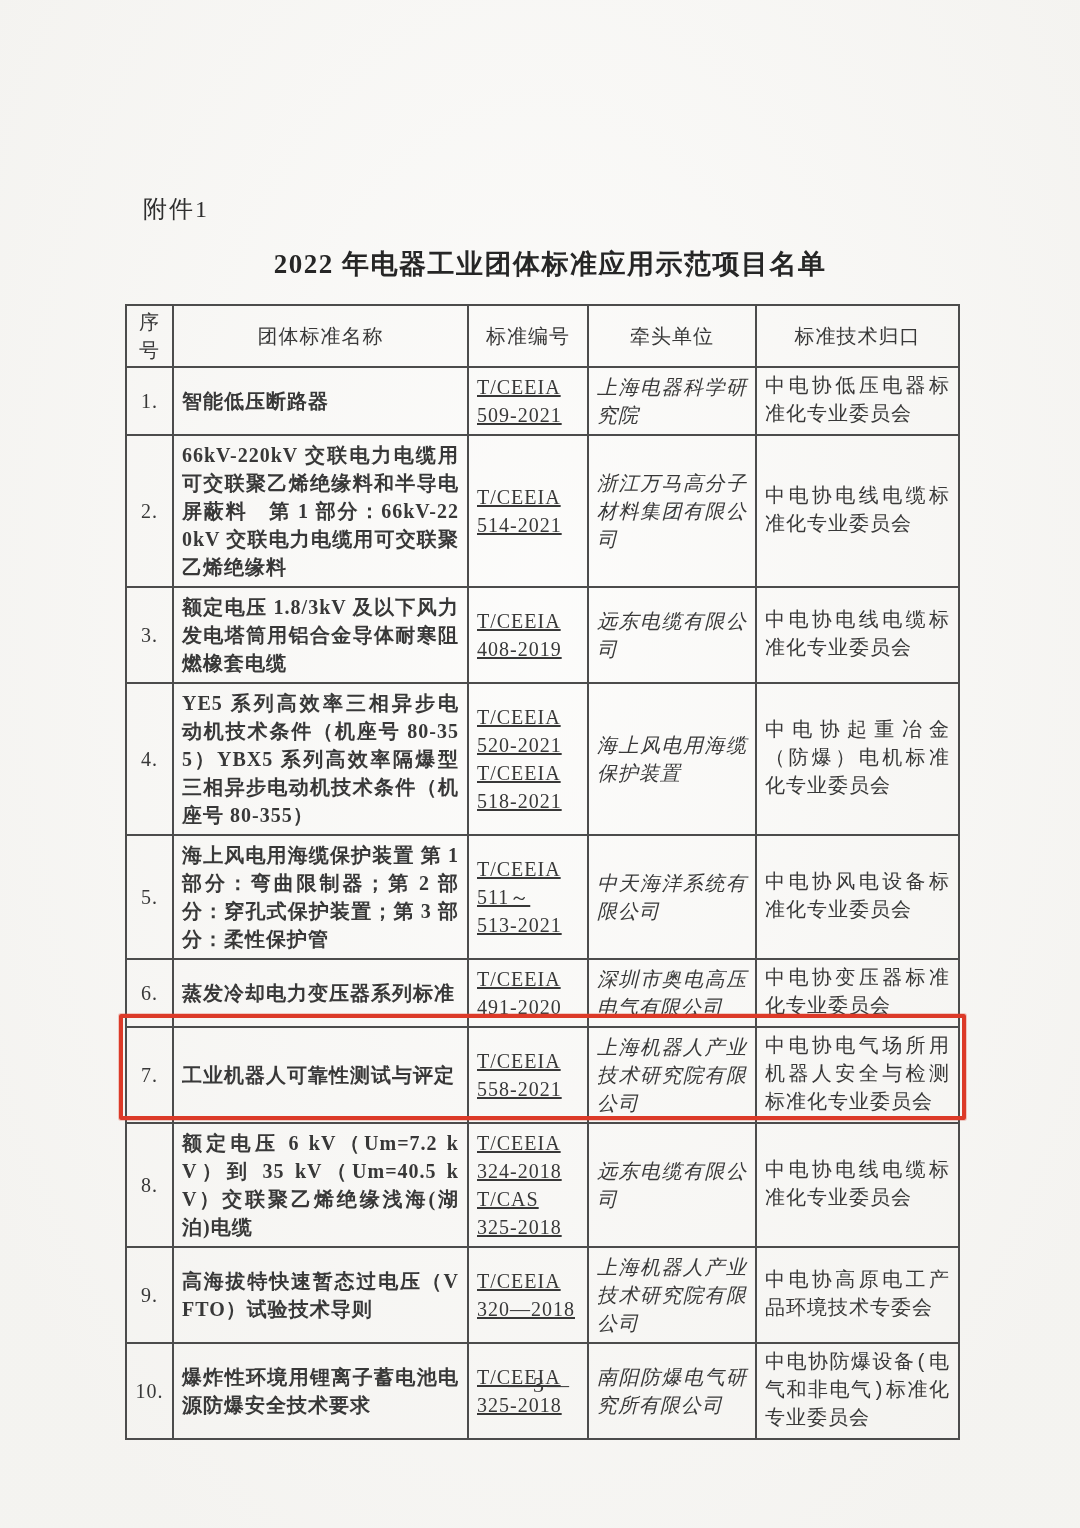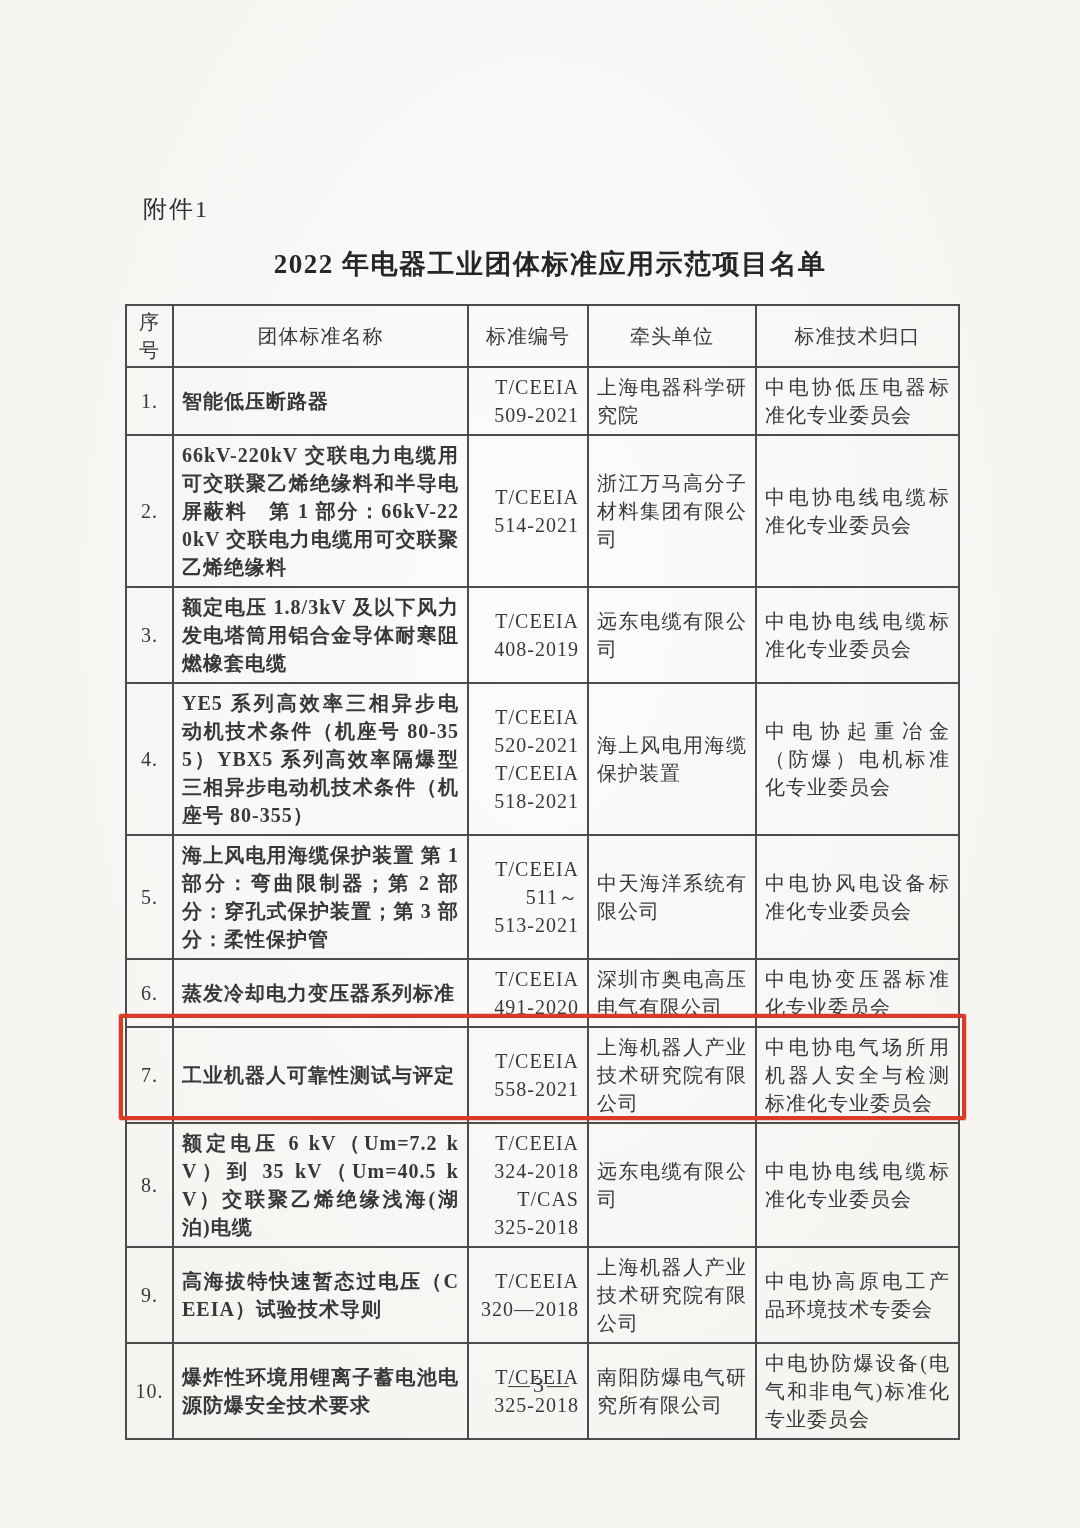--- a/index.html
+++ b/index.html
@@ -60,23 +60,23 @@
     word-break: break-all;
   }
   table.std-table th {
     font-weight: normal;
     text-align: center;
     height: 36px;
     padding: 2px 4px;
   }
   td.c-no   { text-align: center; padding: 4px 2px; }
   td.c-name { text-align: justify; padding: 6px 12px; font-weight: bold; }
-  td.c-std  { text-align: right; white-space: pre-line; padding: 4px 4px; }
-  td.c-lead { text-align: justify; padding: 6px 10px; }
-  td.c-tech { text-align: justify; padding: 6px 10px; }
+  td.c-std  { text-align: left; white-space: pre-line; padding: 4px 4px; text-decoration: underline; }
+  td.c-lead { text-align: justify; padding: 6px 10px; font-style: italic; }
+  td.c-tech { text-align: justify; padding: 6px 10px; font-family: Liberation Mono, monospace; }
 
   tbody tr:nth-child(1)  { height: 58px;  }
   tbody tr:nth-child(2)  { height: 132px; }
   tbody tr:nth-child(3)  { height: 89px;  }
   tbody tr:nth-child(4)  { height: 137px; }
   tbody tr:nth-child(5)  { height: 110px; }
   tbody tr:nth-child(6)  { height: 60px;  }
   tbody tr:nth-child(7)  { height: 82px;  }
   tbody tr:nth-child(8)  { height: 111px; }
   tbody tr:nth-child(9)  { height: 83px;  }
@@ -191,21 +191,21 @@
     <td class="c-name">额定电压 6 kV（Um=7.2 kV）到 35 kV（Um=40.5 kV）交联聚乙烯绝缘浅海(湖泊)电缆</td>
     <td class="c-std">T/CEEIA
 324-2018
 T/CAS
 325-2018</td>
     <td class="c-lead">远东电缆有限公司</td>
     <td class="c-tech">中电协电线电缆标准化专业委员会</td>
   </tr>
         <tr>
     <td class="c-no">9.</td>
-    <td class="c-name">高海拔特快速暂态过电压（CEEIA）试验技术导则</td>
+    <td class="c-name">高海拔特快速暂态过电压（VFTO）试验技术导则</td>
     <td class="c-std">T/CEEIA
 320—2018</td>
     <td class="c-lead">上海机器人产业技术研究院有限公司</td>
     <td class="c-tech">中电协高原电工产品环境技术专委会</td>
   </tr>
         <tr>
     <td class="c-no">10.</td>
     <td class="c-name">爆炸性环境用锂离子蓄电池电源防爆安全技术要求</td>
     <td class="c-std">T/CEEIA
 325-2018</td>

